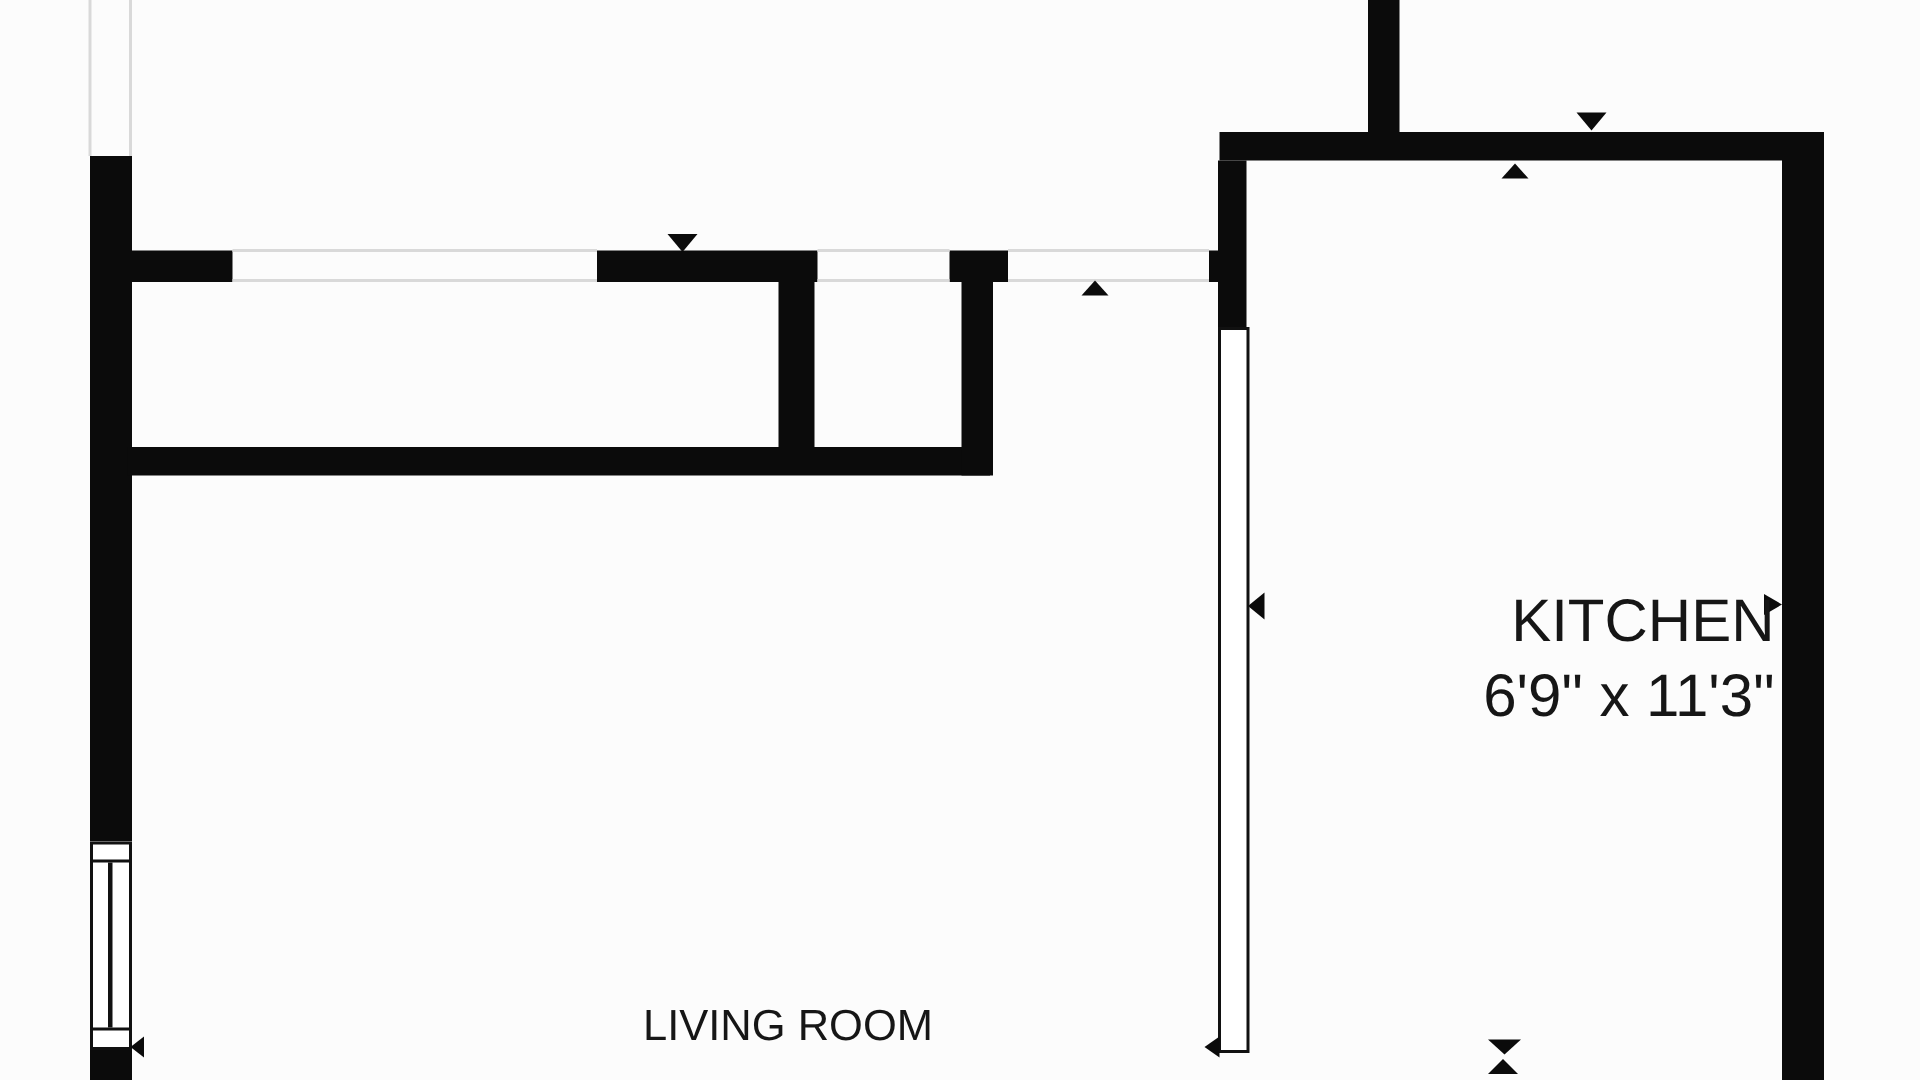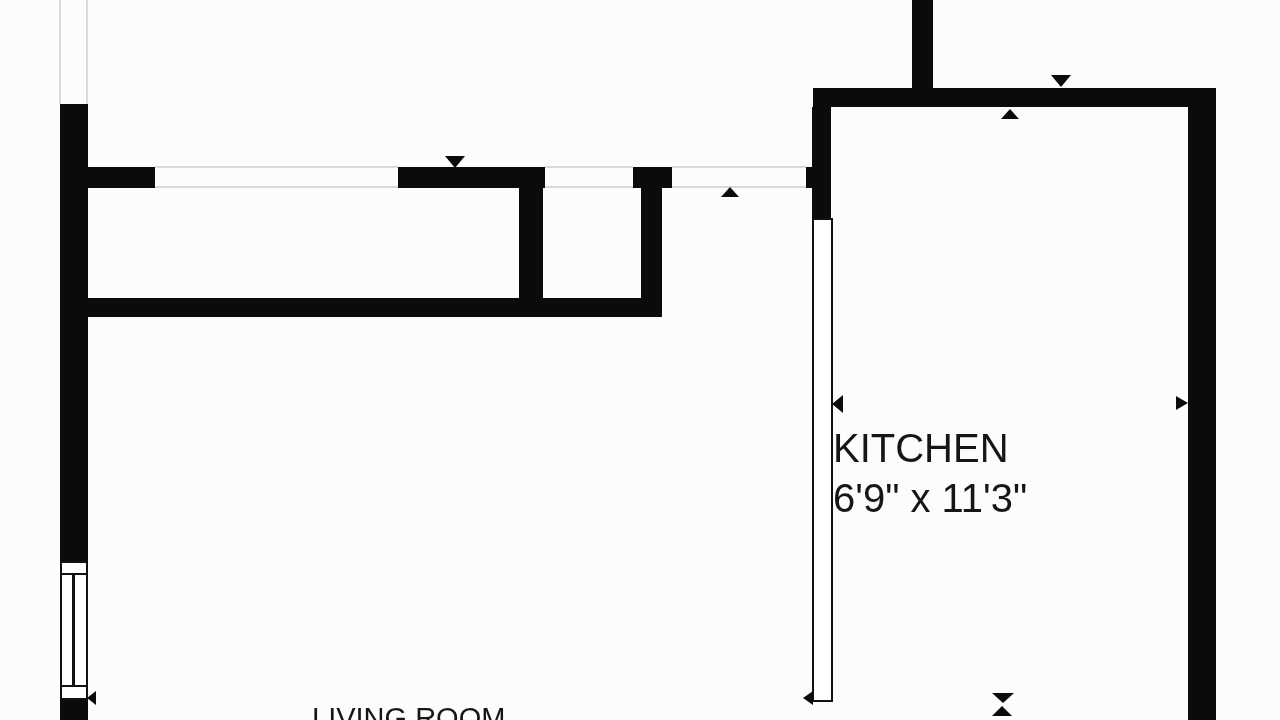--- a/index.html
+++ b/index.html
@@ -5,24 +5,23 @@
   html,body{margin:0;padding:0;}
   body{font-family:"Liberation Sans", sans-serif;}
   #plan{
     position:relative;
     width:1280px;height:720px;
     overflow:hidden;
   }
   .abs{position:absolute;}
   .room-label{
     position:absolute;
-    text-align:left;
+    text-align:right;
     white-space:nowrap;
     line-height:1.18;
-    margin-top:34px;
   }
   #kitchen-label{
     left:833px; top:391px; width:350px;
     font-size:40px;
   }
   #kitchen-dims{
     left:833px; top:441px; width:350px;
     font-size:40px;
   }
   #livingroom-label{

